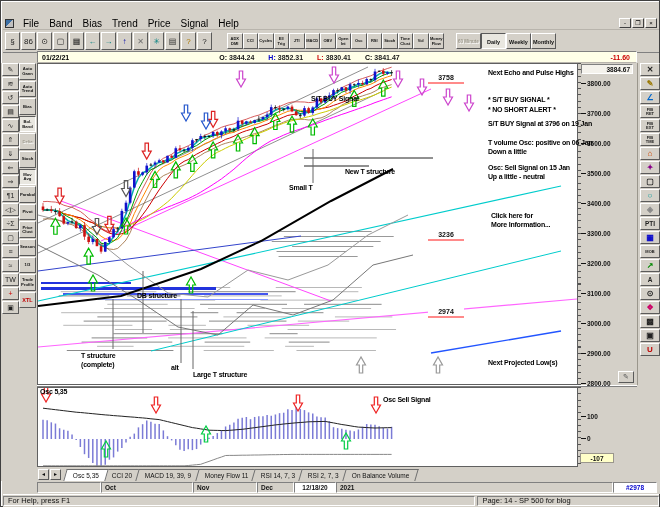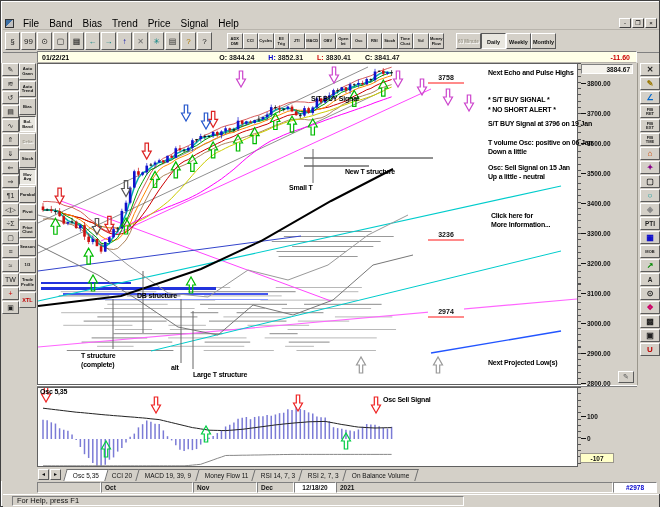--- a/index.html
+++ b/index.html
@@ -91,21 +91,21 @@
   .tab.active{background:#fff;z-index:3;position:relative;}
   
   .timeline{left:36px;top:480px;width:624px;height:13px;display:flex;background:#d4d0c8;align-items:center;}
   .tseg{height:11px;border:1px solid;border-color:#808080 #fff #fff #808080;background:#d4d0c8;
     font-size:6.5px;font-weight:bold;line-height:9px;color:#111;padding-left:3px;overflow:hidden;white-space:nowrap;}
   .tseg.marker{background:#fff;text-align:center;padding-left:0;}
   .tseg.pagenum{background:#fff;color:#0000cc;text-align:center;padding-left:0;}
   
   .statusbar{left:2px;top:493px;width:656px;height:13px;display:flex;align-items:center;background:#d4d0c8;border-top:1px solid #fff;}
   .spanel{height:10px;border:1px solid;border-color:#808080 #fff #fff #808080;font-size:7.5px;line-height:8px;color:#111;padding-left:4px;}
-  .spanel.help{width:452px;margin-left:9px;}
+  .spanel.help{width:516px;margin-left:0;}
   .spanel.page{width:198px;margin-left:2px;}
 </style>
 </head>
 <body>
 
 <div class="window">
 
 
   <div class="abs menubar">
     <span class="child-icon"></span>
@@ -124,21 +124,21 @@
     <button class="mdibtn">-</button>
         <button class="mdibtn">❐</button>
         <button class="mdibtn">×</button>
       </span>
   </div>
 
   <div class="abs toolbar">
     <span style="display:flex">
 
     <button class="tbtn"><span>§</span></button>
-        <button class="tbtn"><span>99</span></button>
+        <button class="tbtn"><span>86</span></button>
         <button class="tbtn"><span>⊙</span></button>
         <button class="tbtn"><span>▢</span></button>
         <button class="tbtn"><span>▦</span></button>
         <button class="tbtn" style="color: rgb(0, 128, 128);"><span>←</span></button>
         <button class="tbtn" style="color: rgb(0, 128, 128);"><span>→</span></button>
         <button class="tbtn" style="color: rgb(0, 0, 170);"><span>↑</span></button>
         <button class="tbtn" style="color: rgb(112, 112, 112);"><span>✕</span></button>
         <button class="tbtn" style="color: rgb(0, 128, 128);"><span>✳</span></button>
         <button class="tbtn"><span>▤</span></button>
         <button class="tbtn" style="color: rgb(170, 119, 0);"><span>?</span></button>
@@ -757,15 +757,16 @@
       <span class="tseg" style="width: 92px;">Oct</span>
       <span class="tseg" style="width: 64px;">Nov</span>
       <span class="tseg" style="width: 37px;">Dec</span>
       <span class="tseg marker" style="width: 42px;">12/18/20</span>
       <span class="tseg" style="width: 277px;">2021</span>
       <span class="tseg pagenum" style="width: 44px;">#2978</span>
     </div>
 
   <div class="abs statusbar">
     <span class="spanel help">For Help, press F1</span>
+    <span class="spanel page">Page: 14 - SP 500 for blog</span>
   </div>
 
 </div>
 
 </body></html>

